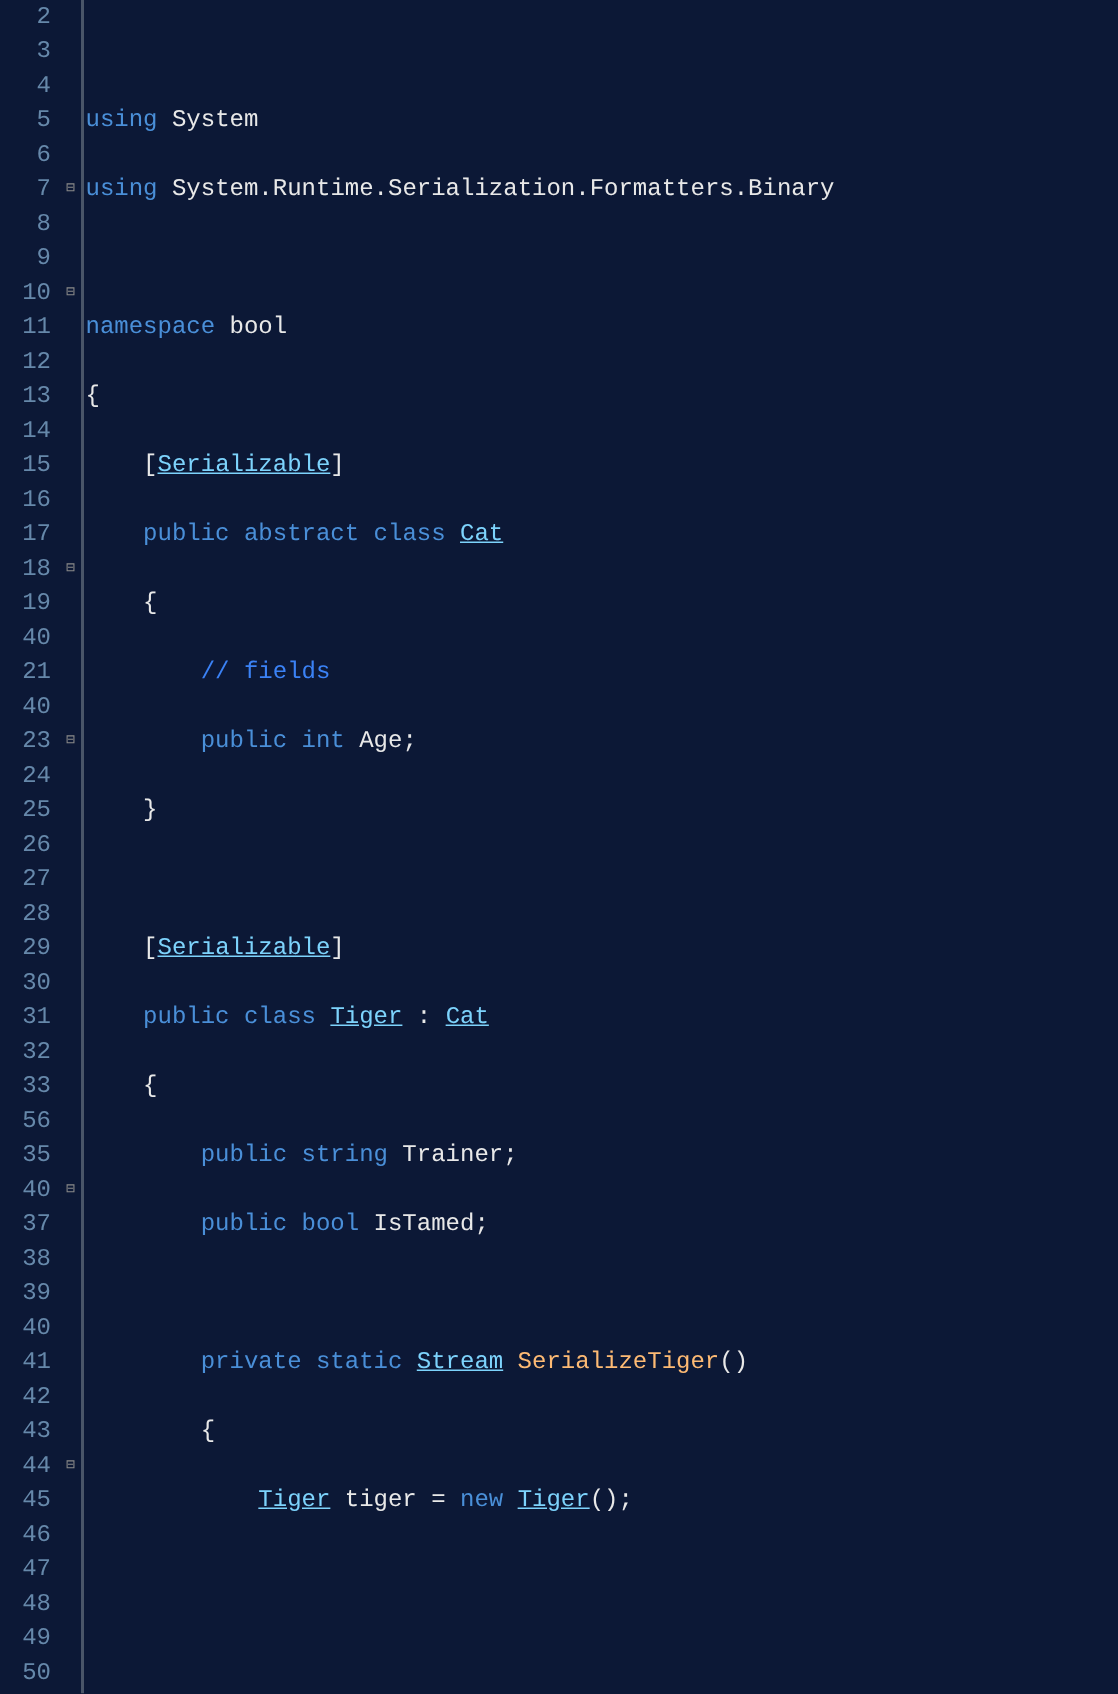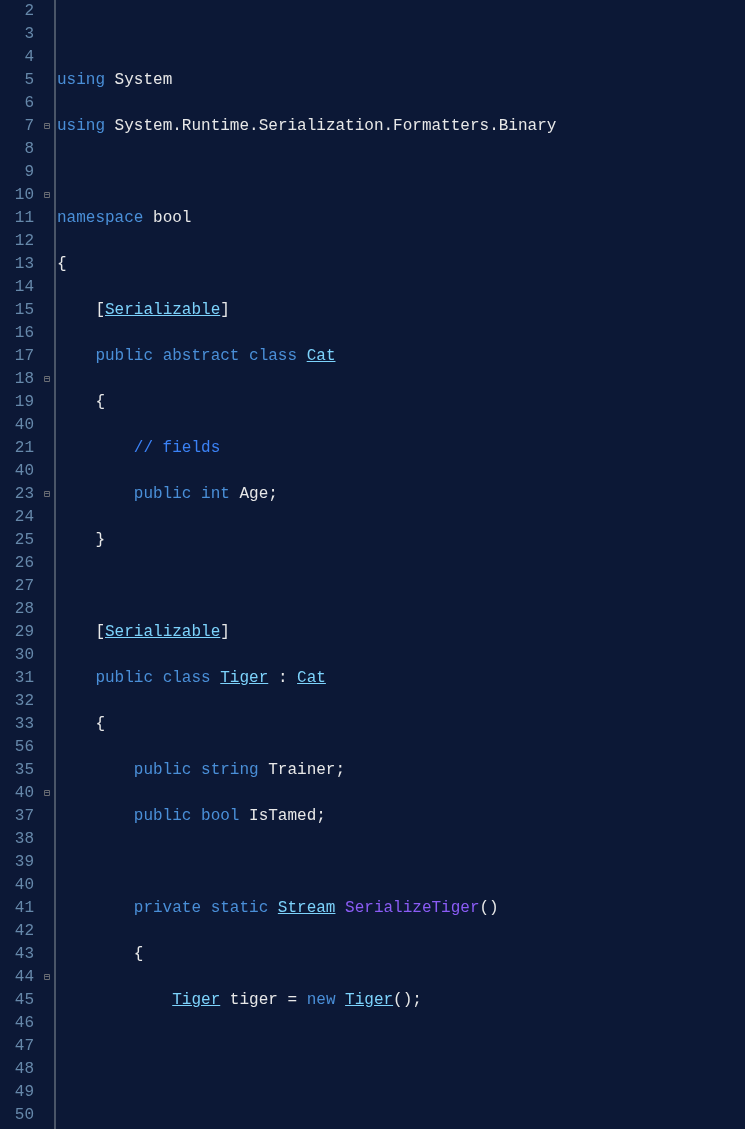--- a/index.html
+++ b/index.html
@@ -43,21 +43,21 @@
     flex-shrink: 0;
   }
   .code {
     padding-left: 1px;
     white-space: pre;
     color: #e8e8e8;
   }
   .ln { height: 23px; }
   .kw { color: #4a8fd8; }
   .type { color: #7dd3fc; text-decoration: underline; }
-  .method { color: #8b5cf6; margin-top: 16px; }
+  .method { color: #fdba74; margin-top: 16px; }
   .num { color: #b5cea8; }
   .cmt { color: #3b82f6; }
 </style>
 </head>
 <body>
 
 <div class="gutter" id="gutter">
     <div class="ln">2</div>
     <div class="ln">3</div>
     <div class="ln">4</div>

